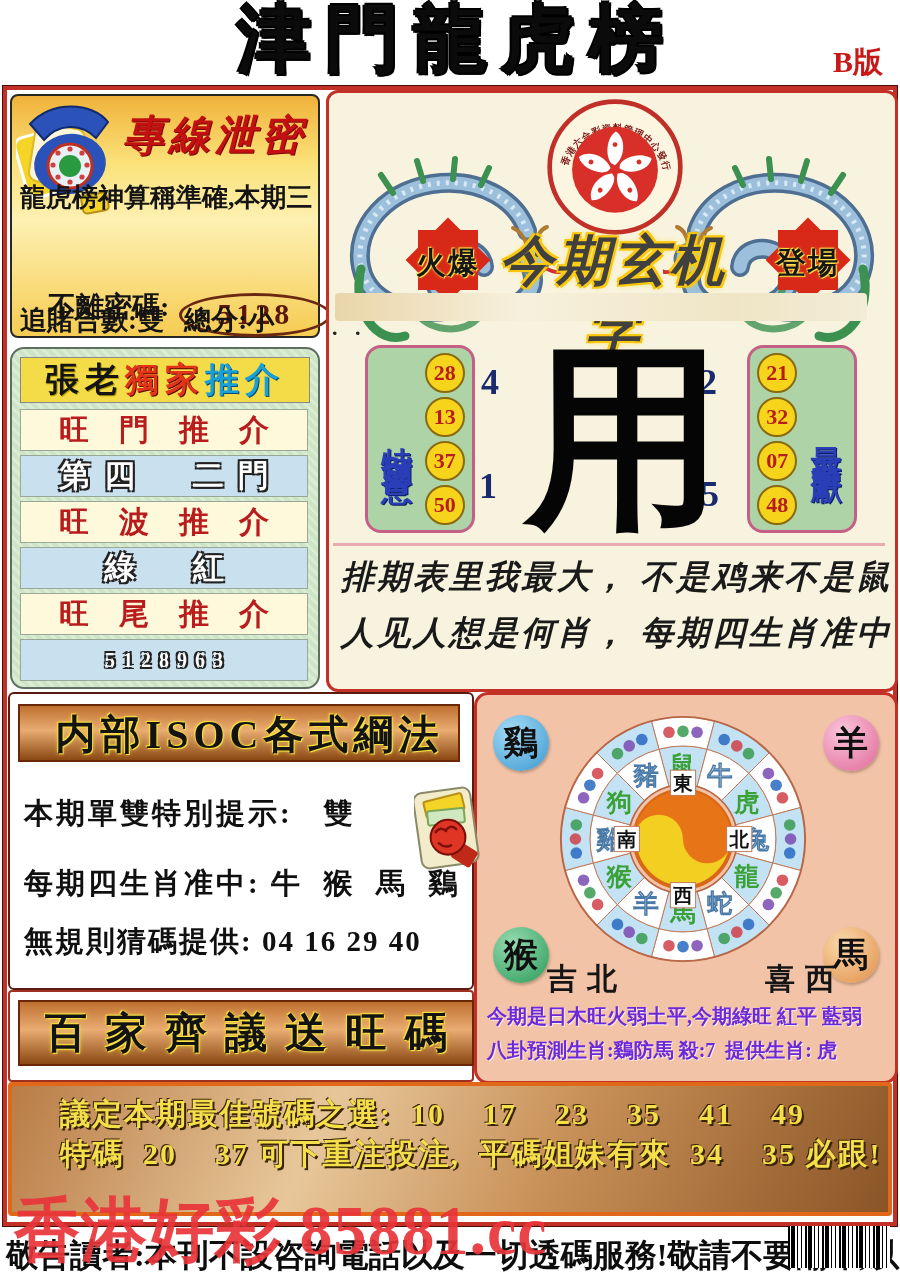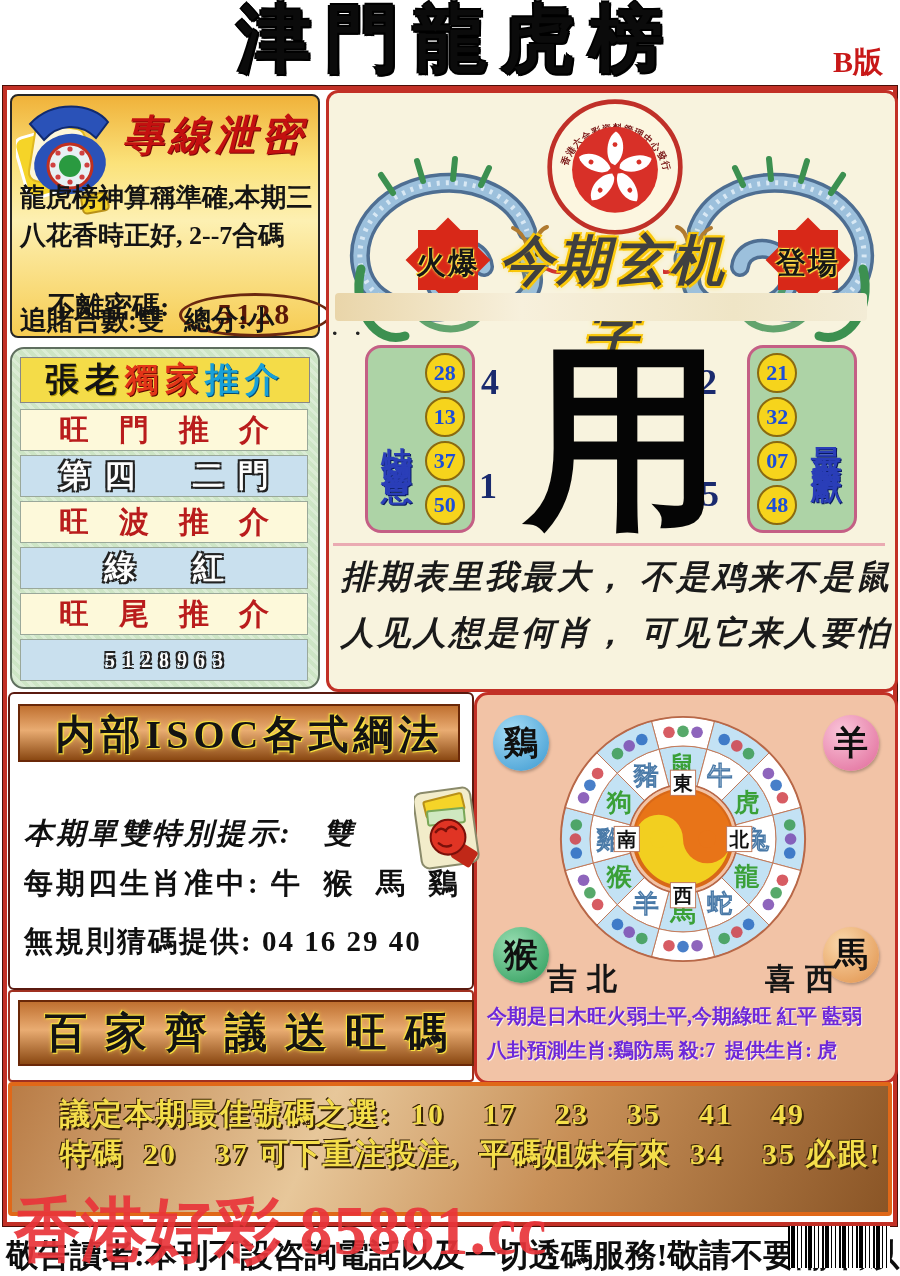--- a/index.html
+++ b/index.html
@@ -60,37 +60,37 @@
   #blur-band{left:6px;top:200px;width:532px;height:28px;border-radius:4px;
     background:linear-gradient(90deg,#e9d5a9,#f7f0dc 35%,#efe5c6 75%,#f3ecd6);}
   #mystery-dots{left:3px;top:222px;font-size:22px;font-weight:bold;color:#222;letter-spacing:6px;}
   .num-panel{position:absolute;top:252px;width:110px;height:188px;border:3px solid #c45f85;border-radius:16px;
     background:#add3a6;display:flex;align-items:center;justify-content:space-evenly;box-sizing:border-box;}
   #panel-special{left:36px;} #panel-offering{left:418px;}
   .vlabel{writing-mode:vertical-rl;font-size:31px;font-weight:bold;color:#2a3eb8;letter-spacing:8px;
     text-shadow:1px 1px 0 #0a1a60;}
   .circ-col{display:flex;flex-direction:column;justify-content:space-evenly;height:180px;}
   .ncirc{width:40px;height:40px;border-radius:50%;background:#f6d41c;border:2px solid #8a6a10;box-sizing:border-box;
-    text-align:center;line-height:36px;font-size:22px;font-weight:bold;color:#1d4ed8;}
+    text-align:center;line-height:36px;font-size:22px;font-weight:bold;color:#b91c1c;}
   .corner-num{position:absolute;font-size:36px;font-weight:bold;color:#1a2a6e;}
   #big-char{left:196px;top:244px;width:180px;height:210px;text-align:center;font-size:198px;line-height:205px;
     font-weight:bold;color:#050505;}
   #poem-divider{left:4px;top:450px;width:552px;height:3px;background:#eaaab2;}
   .poem{position:absolute;left:12px;width:544px;font-size:33px;font-weight:bold;font-style:italic;
     letter-spacing:3px;color:#1a1a1a;white-space:pre;}
   #poem1{top:462px;} #poem2{top:518px;}
 
   
   #isoc{left:8px;top:692px;width:462px;height:294px;border:2px solid #5a1a10;border-radius:6px;background:#fff;}
   .bronze-banner{background:linear-gradient(180deg,#c07030,#e9ac72 45%,#8a4812);border:2px solid #6a2808;
     text-align:center;font-weight:bold;color:#131313;
     text-shadow:0 0 4px #f8e040,1px 1px 0 #f8e040,-1px -1px 0 #f8e040;}
   #isoc-header{left:8px;top:10px;width:442px;height:58px;line-height:58px;font-size:40px;letter-spacing:5px;box-sizing:border-box;padding-left:21px;}
   .isoc-line{position:absolute;left:14px;width:440px;font-size:29px;font-weight:bold;color:#101010;white-space:pre;letter-spacing:3px;}
-  #il1{top:120px;font-style:italic;} #il2{top:170px;} #il3{top:228px;letter-spacing:2px;}
+  #il1{top:100px;} #il2{top:170px;} #il3{top:228px;letter-spacing:2px;}
   #fist-icon{left:404px;top:90px;z-index:6;}
 
   
   #hundred{left:8px;top:990px;width:462px;height:88px;border:2px solid #a03020;border-radius:4px;background:#fff;}
   #hundred-inner{left:8px;top:8px;width:456px;height:66px;line-height:62px;font-size:42px;letter-spacing:18px;text-indent:18px;box-sizing:border-box;}
 
   
   #zodiac{left:474px;top:692px;width:418px;height:386px;border:3px solid #c23026;border-radius:14px;background:#f2c3a6;}
   .badge{position:absolute;width:56px;height:56px;border-radius:50%;text-align:center;line-height:56px;
     font-size:34px;font-weight:bold;color:#101010;box-shadow:1px 2px 3px rgba(0,0,0,.25);}
@@ -139,21 +139,20 @@
     <circle cx="71" cy="63" r="2.6" fill="#d04040"></circle>
       <circle cx="66" cy="75" r="2.6" fill="#d04040"></circle>
     <circle cx="54" cy="80" r="2.6" fill="#d04040"></circle>
       <circle cx="42" cy="75" r="2.6" fill="#d04040"></circle>
     <circle cx="37" cy="63" r="2.6" fill="#d04040"></circle>
       <circle cx="42" cy="51" r="2.6" fill="#d04040"></circle>
     <rect x="66" y="92" width="26" height="18" rx="4" fill="#f5d428" stroke="#b89018" stroke-width="2" transform="rotate(-10 79 101)"></rect>
   </svg>
   <div class="abs" id="hotline-header">專線泄密</div>
   <div class="gold-line" id="hl1">龍虎榜神算稱準確,本期三</div>
-  <div class="gold-line" id="hl2">八花香時正好, 2--7合碼</div>
   <div class="gold-line" id="hl-pw">
     <span>不離密碼:</span><span id="pw-oval">5128</span>
   </div>
   <div class="gold-line" id="hl4">追賭合數:雙   總分:小</div>
 </div>
 
 <div class="abs" id="zhang">
   <div class="abs" id="zhang-header">
     <span class="zh-black">張老</span><span class="zh-red">獨家</span><span class="zh-blue">推介</span>
   </div>
@@ -253,21 +252,21 @@
   </div>
 
   <div class="corner-num" style="left:152px;top:268px">4</div>
   <div class="corner-num" style="left:370px;top:268px">2</div>
   <div class="corner-num" style="left:150px;top:372px">1</div>
   <div class="corner-num" style="left:372px;top:380px">5</div>
   <div class="abs" id="big-char">用</div>
 
   <div class="abs" id="poem-divider"></div>
   <div class="poem" id="poem1">排期表里我最大， 不是鸡来不是鼠</div>
-  <div class="poem" id="poem2">人见人想是何肖， 可见它来人要怕</div>
+  <div class="poem" id="poem2">人见人想是何肖， 每期四生肖准中</div>
 </div>
 
 <div class="abs" id="isoc">
   <div class="abs bronze-banner" id="isoc-header">内部ISOC各式綱法</div>
   <div class="isoc-line" id="il1">本期單雙特別提示:   雙</div>
   <div class="isoc-line" id="il2">每期四生肖准中: 牛  猴  馬  鷄</div>
   <div class="isoc-line" id="il3">無規則猜碼提供: 04 16 29 40</div>
   <svg class="abs" id="fist-icon" width="66" height="88" viewBox="0 0 64 86">
     <rect x="3" y="6" width="56" height="74" rx="8" fill="#f2ecca" stroke="#8a8a6a" stroke-width="2" transform="rotate(-8 31 43)"></rect>
     <rect x="10" y="13" width="38" height="16" rx="2" fill="#f5d428" stroke="#b89018" stroke-width="2" transform="rotate(-14 29 21)"></rect>

